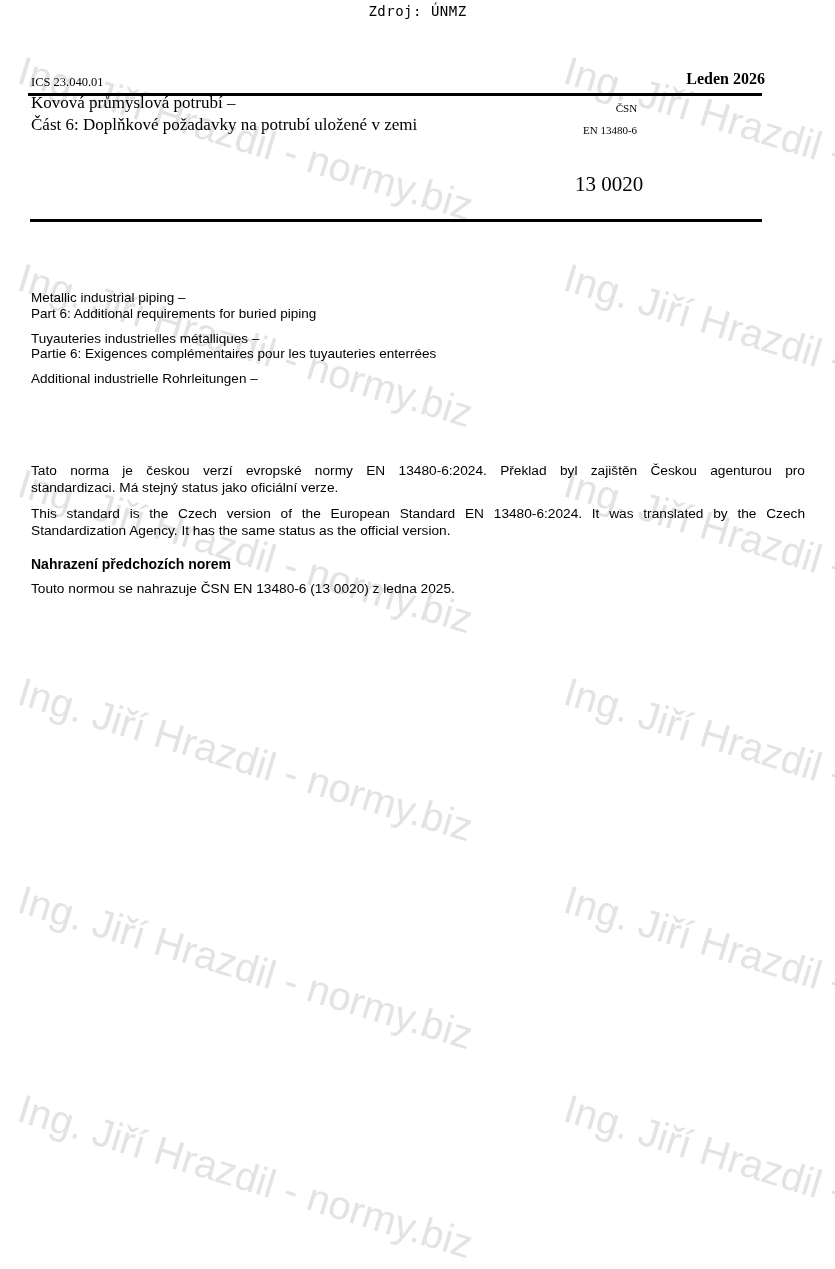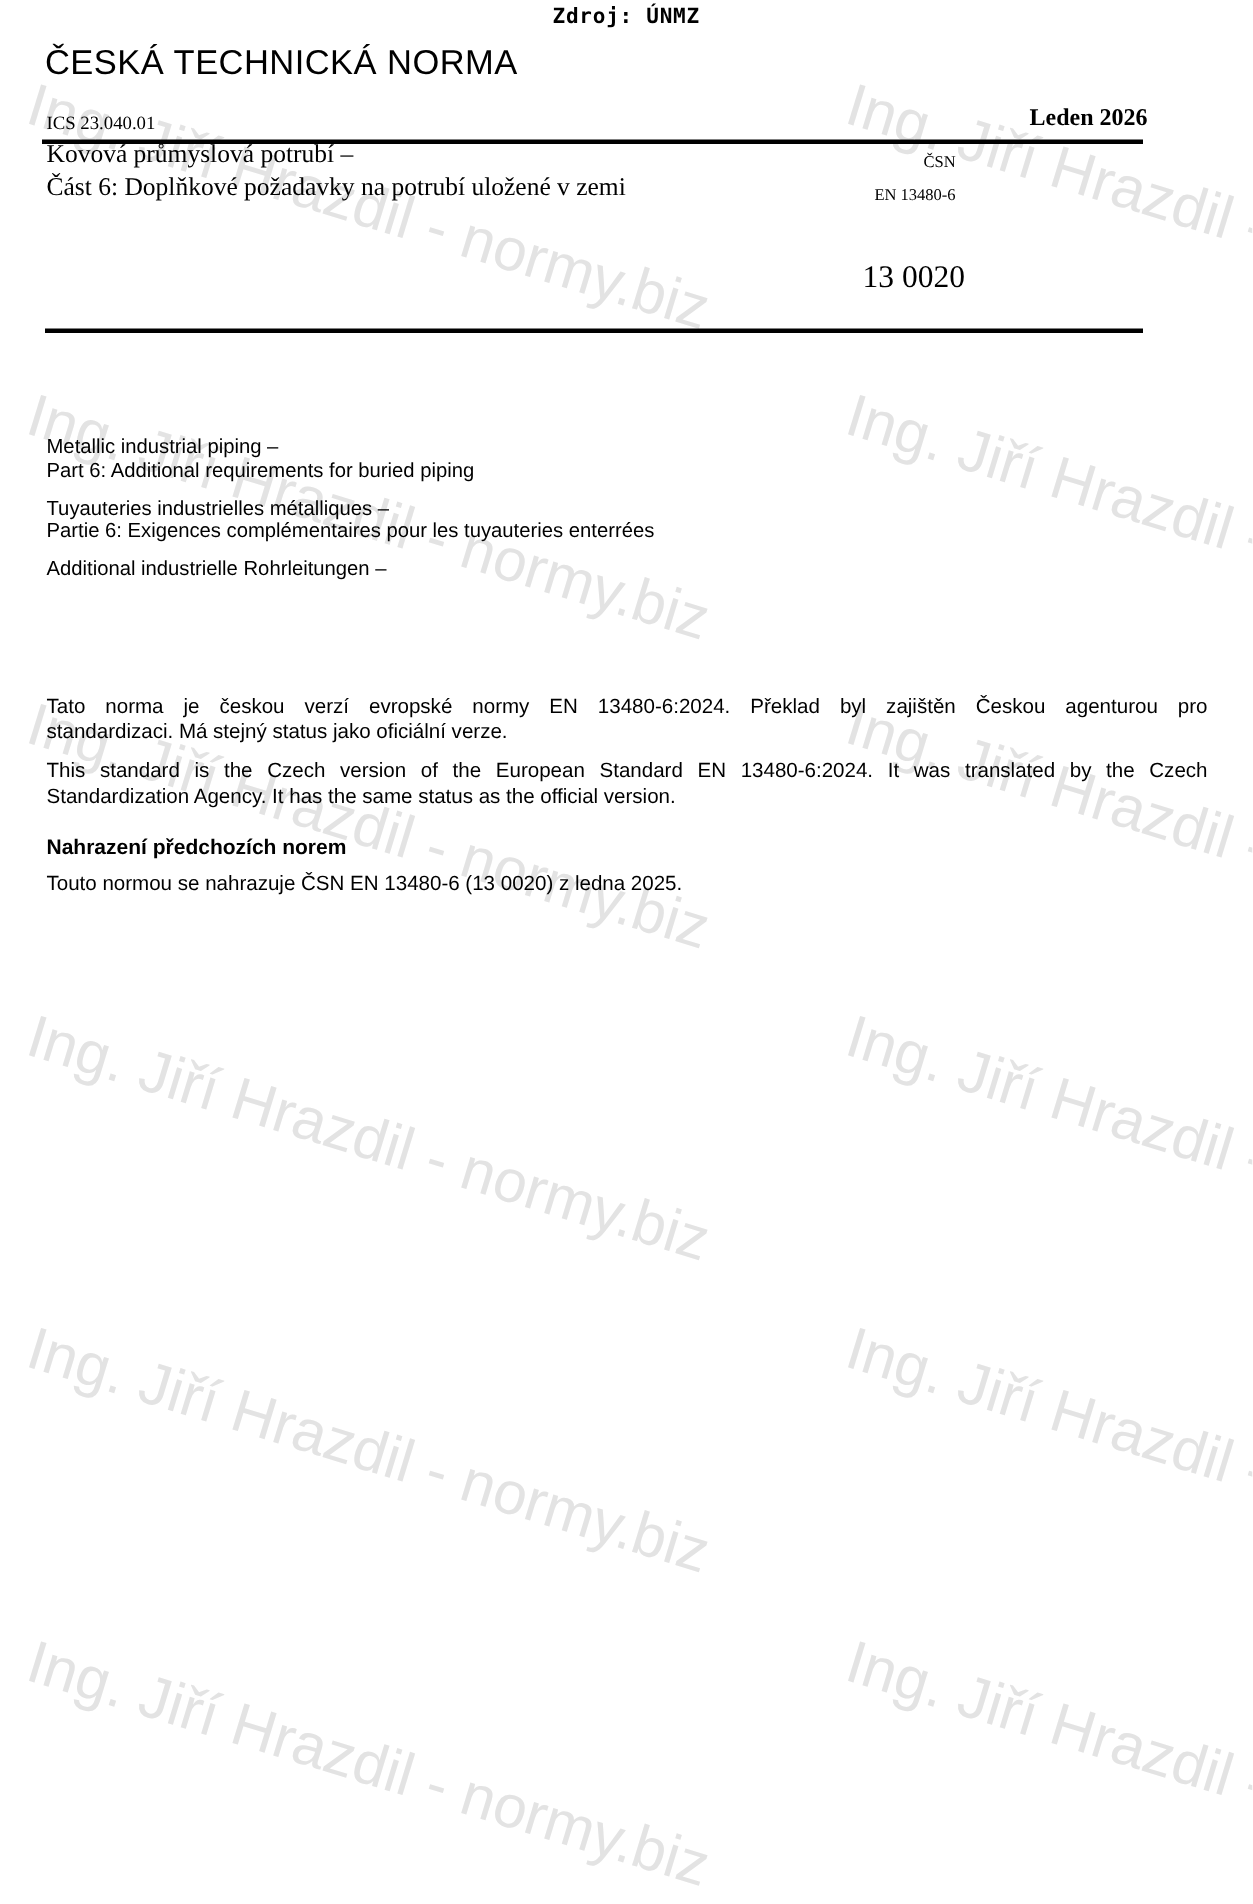--- a/index.html
+++ b/index.html
@@ -25,21 +25,21 @@
     user-select: none;
   }
   
   #content { position: absolute; inset: 0; z-index: 1; }
 
   .mono { font-family: "DejaVu Sans Mono", monospace; }
   .serif { font-family: "Liberation Serif", serif; }
 
   .source-note {
     position: absolute; top: 3px; left: 0; width: 100%;
-    text-align: center; font-size: 14px; letter-spacing: 0.5px; font-weight: bold;
+    text-align: center; font-size: 14px; letter-spacing: 0.5px;
   }
   .doc-title {
     position: absolute; top: 28px; left: 30px;
     font-size: 23px; font-weight: 400; letter-spacing: 0.3px;
   }
   .ics {
     position: absolute; top: 75px; left: 31px;
     font-size: 12.5px;
   }
   .issue-date {
@@ -108,21 +108,20 @@
     <div class="wm" style="left:26px;  top:877px;">Ing. Jiří Hrazdil - normy.biz</div>
     <div class="wm" style="left:572px; top:877px;">Ing. Jiří Hrazdil - normy.biz</div>
     <div class="wm" style="left:26px;  top:1086px;">Ing. Jiří Hrazdil - normy.biz</div>
     <div class="wm" style="left:572px; top:1086px;">Ing. Jiří Hrazdil - normy.biz</div>
   </div>
 
   <div id="content">
 
     <div class="source-note mono">Zdroj: ÚNMZ</div>
 
-    <div class="doc-title">ČESKÁ TECHNICKÁ NORMA</div>
 
     <div class="ics serif">ICS 23.040.01</div>
     <div class="issue-date serif">Leden 2026</div>
 
     <div class="rule1"></div>
 
     <div class="cs-title serif">
       <div>Kovová průmyslová potrubí –</div>
       <div>Část 6: Doplňkové požadavky na potrubí uložené v zemi</div>
     </div>

